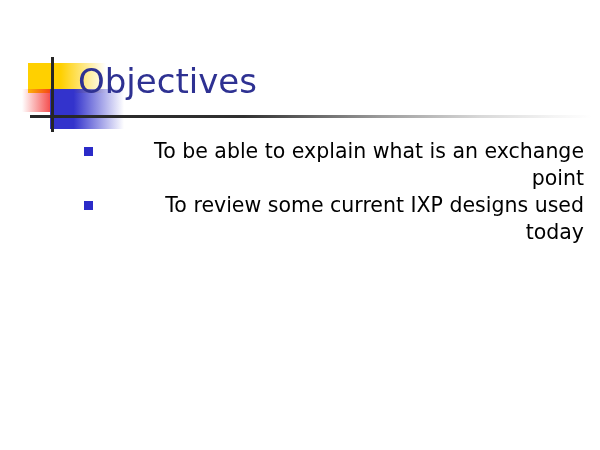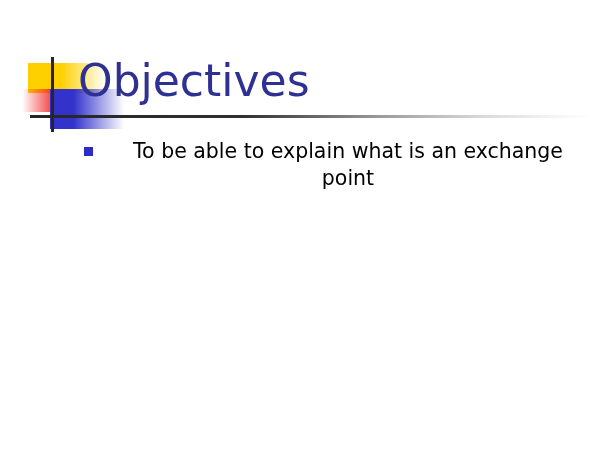--- a/index.html
+++ b/index.html
@@ -64,21 +64,21 @@
     width: 3px;
     height: 75px;
     background: #262626;
   }
 
   
   #page-title {
     position: absolute;
     left: 78px;
     top: 60px;
-    font-size: 44px;
+    font-size: 34px;
     line-height: 42px;
     color: #2E3192;
     font-weight: normal;
     letter-spacing: 0px;
     white-space: nowrap;
   }
 
   
   #title-rule {
     position: absolute;
@@ -99,21 +99,21 @@
     margin: 0;
     padding: 0;
   }
   .bullet-item {
     position: relative;
     padding-left: 28px;
     margin: 0 0 0 0;
     font-size: 20.5px;
     line-height: 27px;
     color: #000000;
-    text-align: center;
+    text-align: right;
   }
   .bullet-marker {
     position: absolute;
     left: 0px;
     top: 9px;
     width: 9px;
     height: 9px;
     background: #2B2BC8;
   }
   .bullet-text {
@@ -134,15 +134,19 @@
 
   <div id="page-title">Objectives</div>
 
   <div id="title-rule"></div>
 
   <ul id="bullet-list">
     <li class="bullet-item">
       <span class="bullet-marker"></span>
       <span class="bullet-text">To be able to explain what is an exchange point</span>
     </li>
+    <li class="bullet-item">
+      <span class="bullet-marker"></span>
+      <span class="bullet-text">To review some current IXP designs used today</span>
+    </li>
   </ul>
 
 </div>
 
 </body></html>

